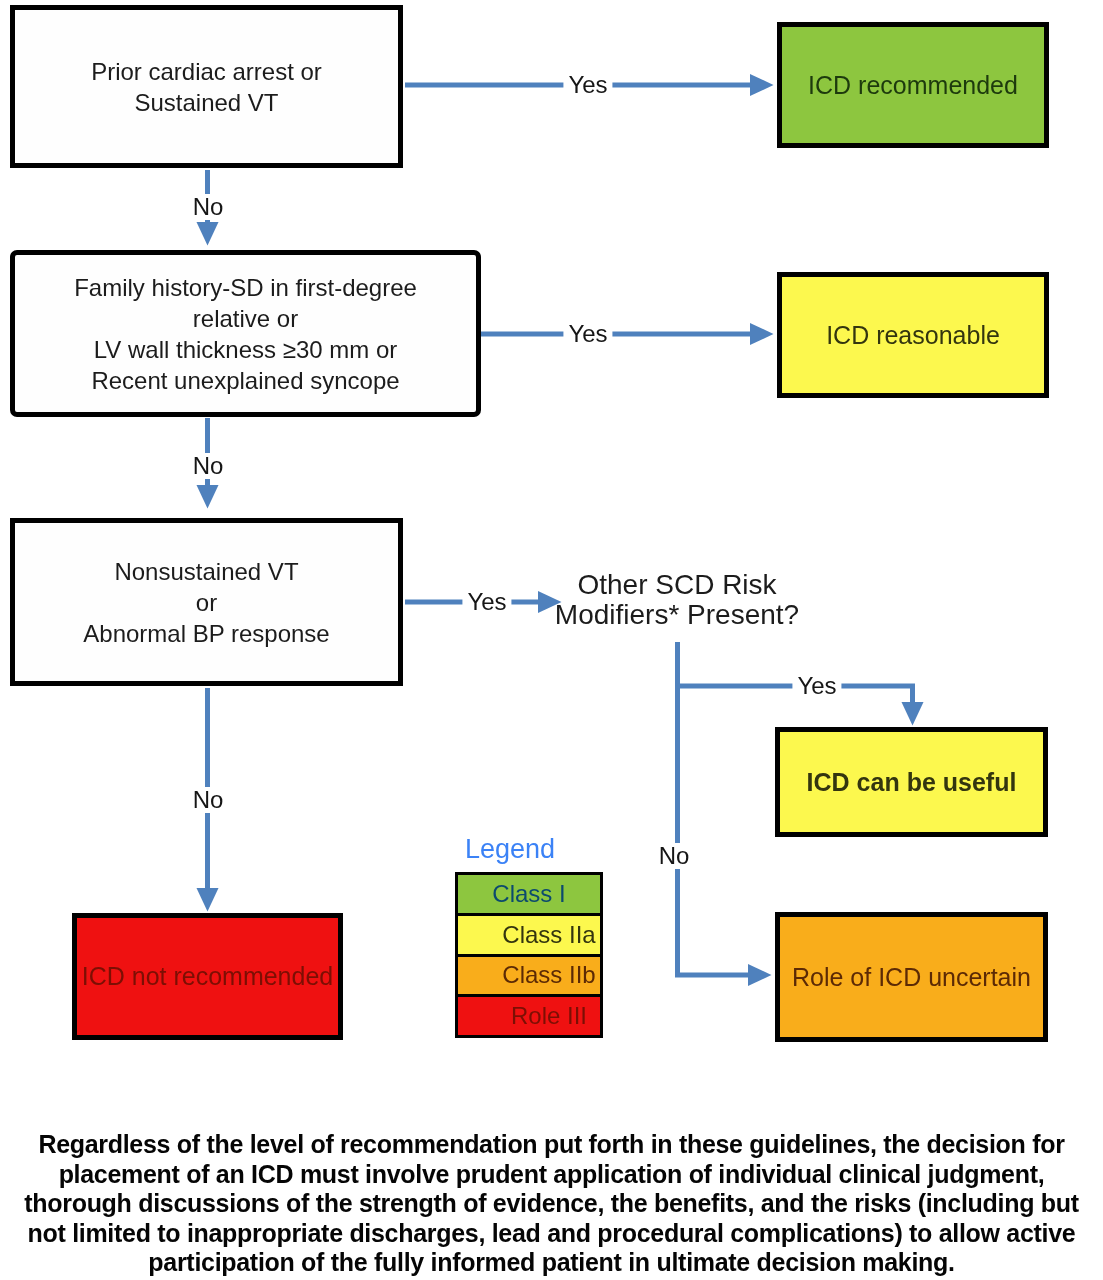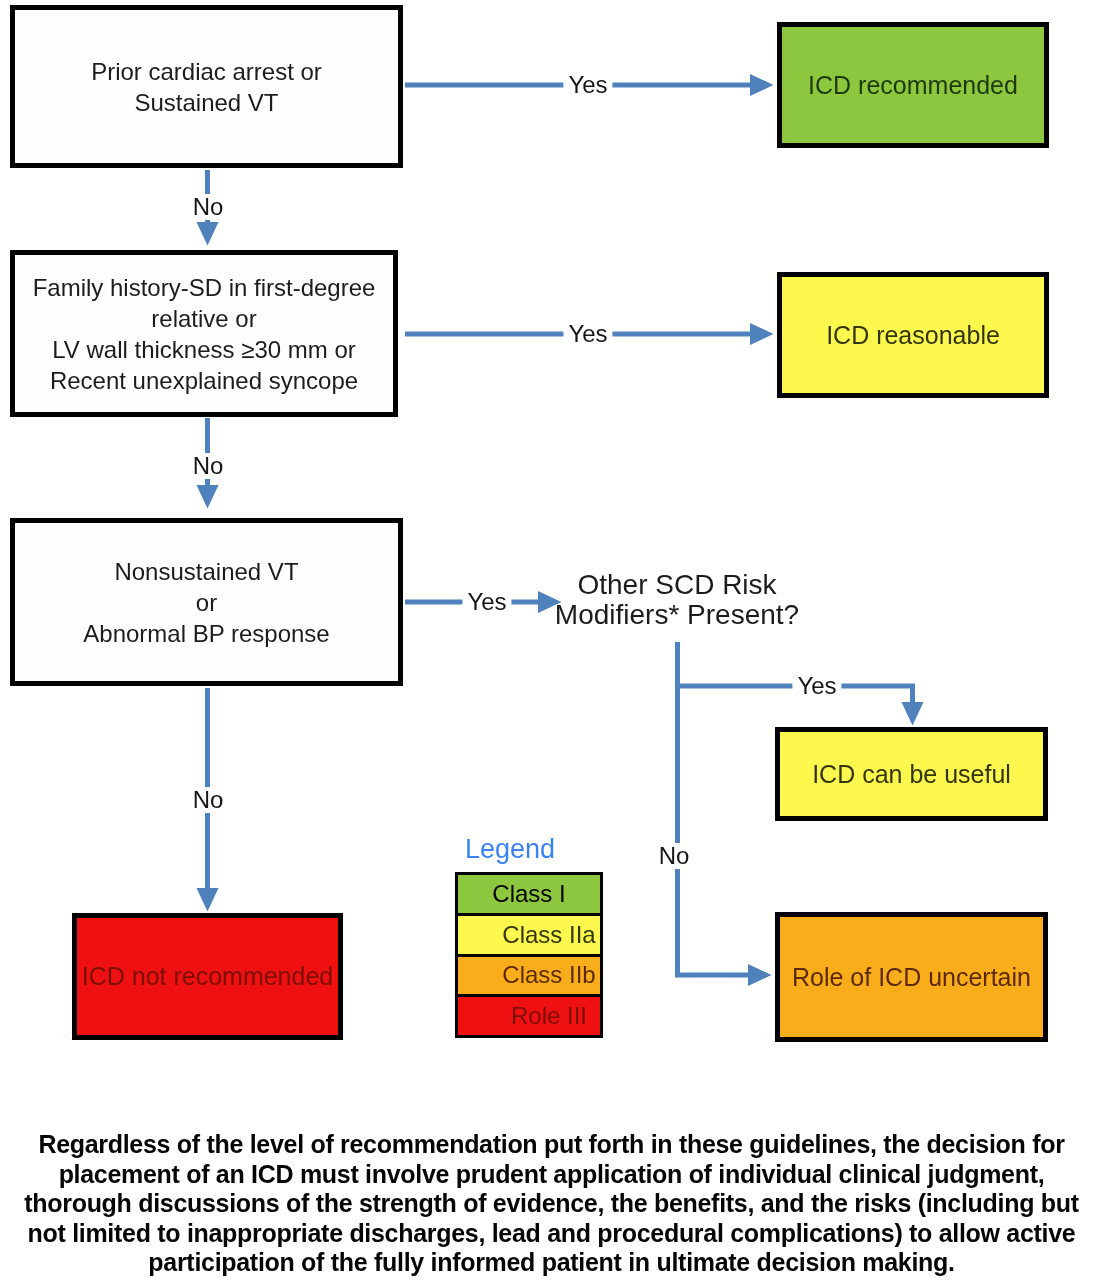--- a/index.html
+++ b/index.html
@@ -125,21 +125,21 @@
     <path d="M207.5,688 V888" marker-end="url(#ah)"></path>
     <path d="M677.5,642 V975 H748" marker-end="url(#ah)"></path>
     <path d="M677.5,686 H912.5 V702" marker-end="url(#ah)"></path>
   </svg>
 
   <div class="qbox" style="left:10px; top:5px; width:393px; height:163px;">
     <span class="qtext">Prior cardiac arrest or
 Sustained VT</span>
   </div>
 
-  <div class="qbox" style="left:10px; top:250px; width:388px; height:167px;">
+  <div class="qbox" style="left:10px; top:250px; width:471px; height:167px;border-radius:7px;">
     <span class="qtext">Family history-SD in first-degree
 relative or
 LV wall thickness ≥30 mm or
 Recent unexplained syncope</span>
   </div>
 
   <div class="qbox" style="left:10px; top:518px; width:393px; height:168px;">
     <span class="qtext">Nonsustained VT
 or
 Abnormal BP response</span>
@@ -149,21 +149,21 @@
 Modifiers* Present?</div>
 
   <div class="outcome" style="left: 777px; top: 22px; width: 272px; height: 126px; background-color: rgb(141, 198, 63);">
     <span style="color: rgb(29, 58, 13);">ICD recommended</span>
   </div>
 
   <div class="outcome" style="left: 777px; top: 272px; width: 272px; height: 126px; background-color: rgb(252, 248, 78);">
     <span style="color: rgb(51, 53, 15);">ICD reasonable</span>
   </div>
 
-  <div class="outcome" style="left: 775px; top: 727px; width: 273px; height: 94px; background-color: rgb(252, 248, 78);">
+  <div class="outcome" style="left: 775px; top: 727px; width: 273px; height: 110px; background-color: rgb(252, 248, 78); font-weight: bold;">
     <span style="color: rgb(51, 53, 15);">ICD can be useful</span>
   </div>
 
   <div class="outcome" style="left: 775px; top: 912px; width: 273px; height: 130px; background-color: rgb(249, 173, 27);">
     <span style="color: rgb(92, 42, 5);">Role of ICD uncertain</span>
   </div>
 
   <div class="outcome" style="left: 72px; top: 913px; width: 271px; height: 127px; background-color: rgb(239, 17, 17);">
     <span style="color: rgb(124, 15, 4);">ICD not recommended</span>
   </div>
@@ -173,21 +173,21 @@
   <div class="edge-label" style="left:588px; top:334px;">Yes</div>
   <div class="edge-label" style="left:208px; top:466px;">No</div>
   <div class="edge-label" style="left:487px; top:602px;">Yes</div>
   <div class="edge-label" style="left:208px; top:800px;">No</div>
   <div class="edge-label" style="left:817px; top:686px;">Yes</div>
   <div class="edge-label" style="left:674px; top:856px;">No</div>
 
   <div class="legend-title">Legend</div>
   <div class="legend-box">
     <div class="legend-row" style="background-color: rgb(141, 198, 63);">
-      <span style="color: #000000;">Class I</span>
+      <span style="color: #0c4a6e;">Class I</span>
     </div>
     <div class="legend-row" style="background-color: rgb(252, 248, 78);">
       <span style="color: rgb(51, 53, 15);">Class IIa</span>
     </div>
     <div class="legend-row" style="background-color: rgb(249, 173, 27);">
       <span style="color: rgb(92, 42, 5);">Class IIb</span>
     </div>
     <div class="legend-row" style="background-color: rgb(239, 17, 17);">
       <span style="color: rgb(124, 15, 4);">Role III</span>
     </div>

